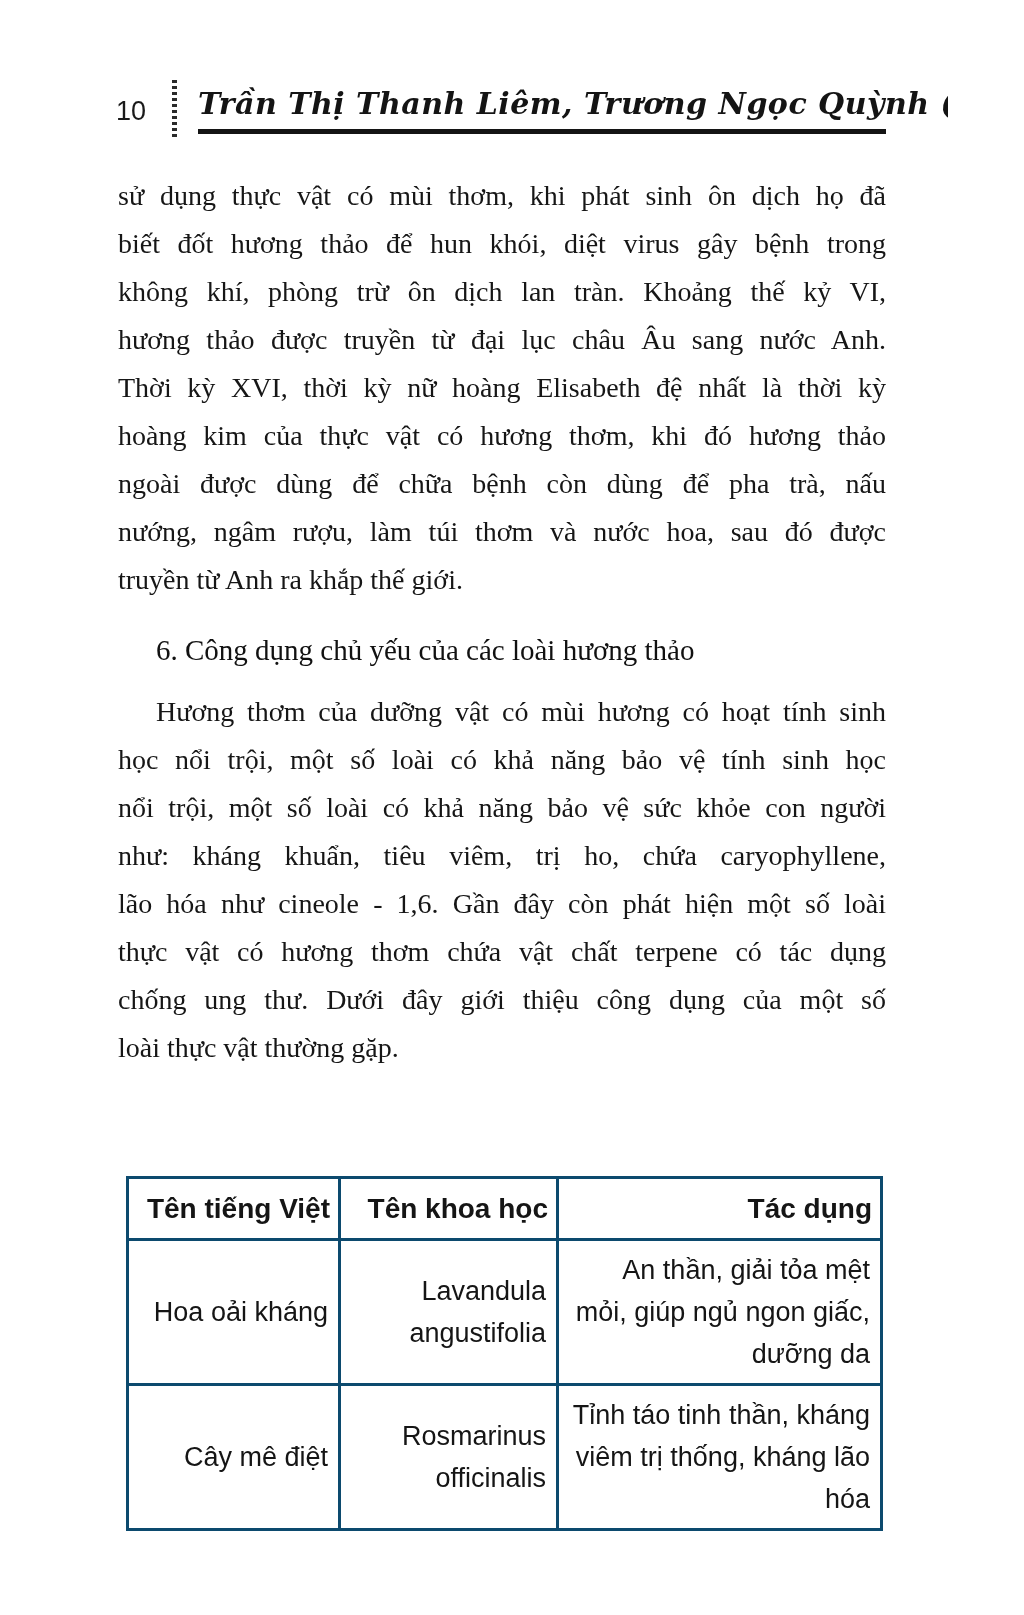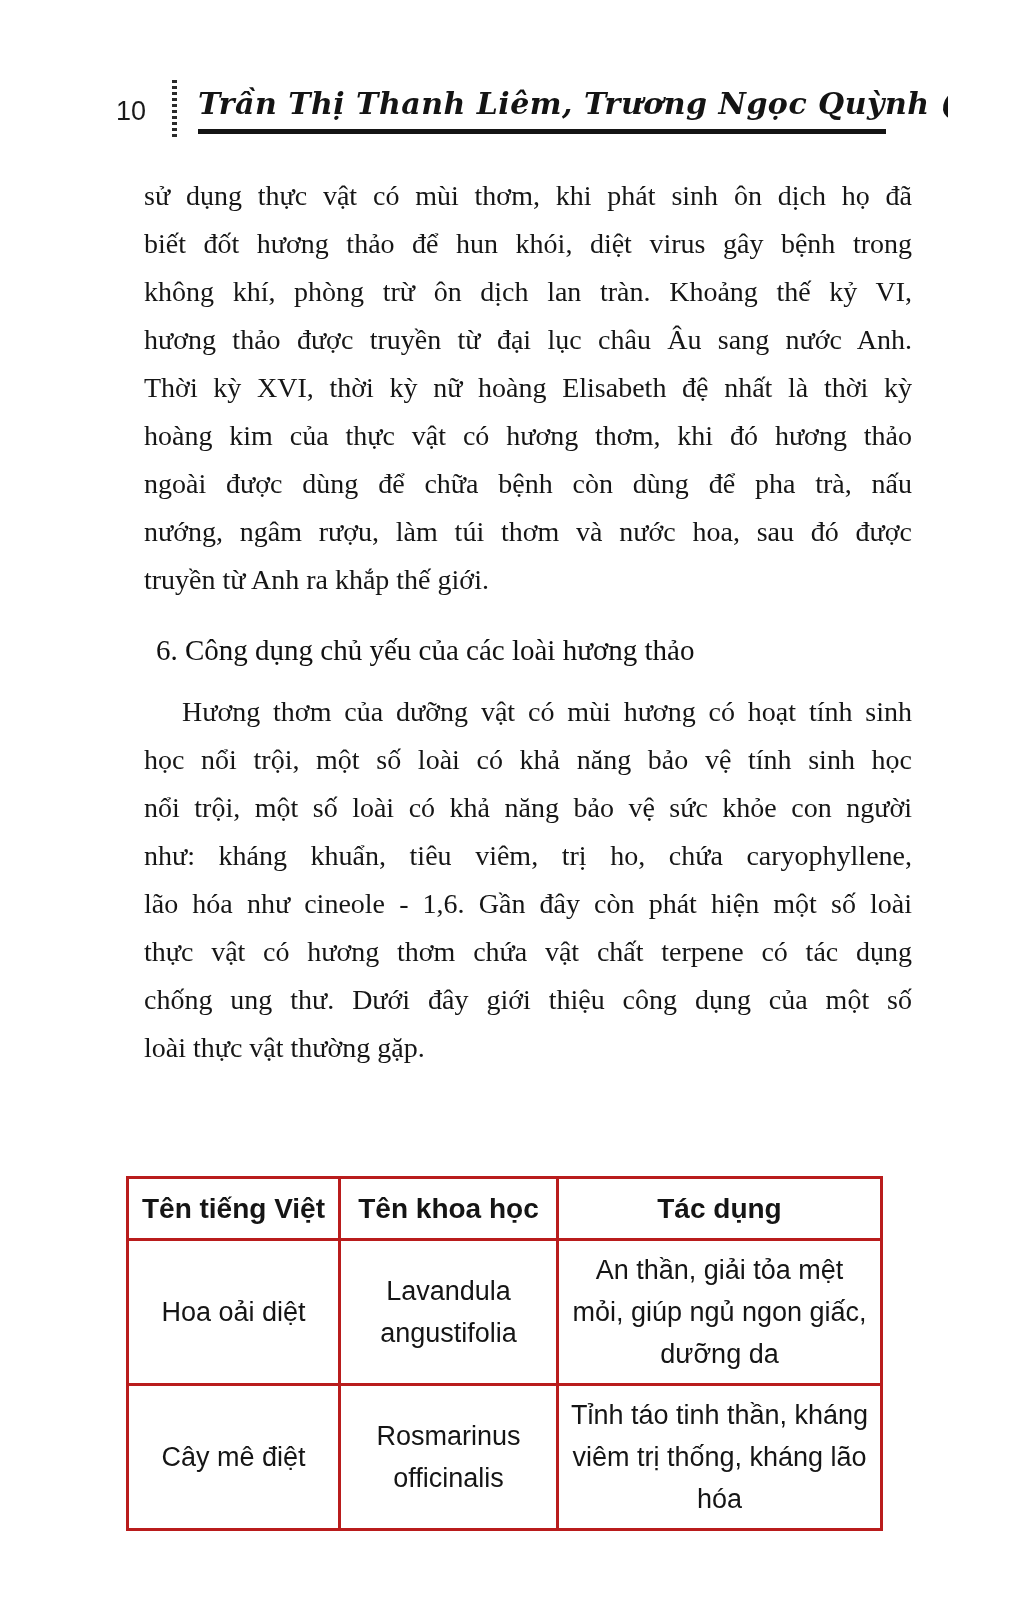--- a/index.html
+++ b/index.html
@@ -53,21 +53,20 @@
   }
 
   
   .bodytext {
     position: absolute;
     left: 118px;
     width: 768px;
     font-size: 28px;
     line-height: 48px;
     color: #161616;
-    margin-left: 26px;
   }
   .para1 { top: 172px; }
   .para2 { top: 688px; }
   .tline {
     display: block;
     width: 100%;
     text-align: justify;
     text-align-last: justify;
     white-space: normal;
   }
@@ -90,22 +89,22 @@
 
   
   .herb-table {
     position: absolute;
     left: 126px; top: 1176px;
     border-collapse: collapse;
     font-family: "Liberation Sans", sans-serif;
     color: #151515;
   }
   .herb-table th, .herb-table td {
-    border: 3px solid #b91c1c;
-    text-align: center;
+    border: 3px solid #0c4a6e;
+    text-align: right;
     vertical-align: middle;
   }
   .herb-table th {
     font-size: 28px;
     font-weight: bold;
     height: 62px;
     padding: 0 8px;
   }
   .herb-table td {
     font-size: 27px;
@@ -157,21 +156,21 @@
   <table class="herb-table">
     <thead>
       <tr>
         <th class="col-viet">Tên tiếng Việt</th>
         <th class="col-sci">Tên khoa học</th>
         <th class="col-eff">Tác dụng</th>
       </tr>
     </thead>
     <tbody>
       <tr class="row-1">
-        <td>Hoa oải diệt</td>
+        <td>Hoa oải kháng</td>
         <td>Lavandula angustifolia</td>
         <td>An thần, giải tỏa mệt mỏi, giúp ngủ ngon giấc, dưỡng da</td>
       </tr>
       <tr class="row-2">
         <td>Cây mê điệt</td>
         <td>Rosmarinus officinalis</td>
         <td>Tỉnh táo tinh thần, kháng viêm trị thống, kháng lão hóa</td>
       </tr>
     </tbody>
   </table>

